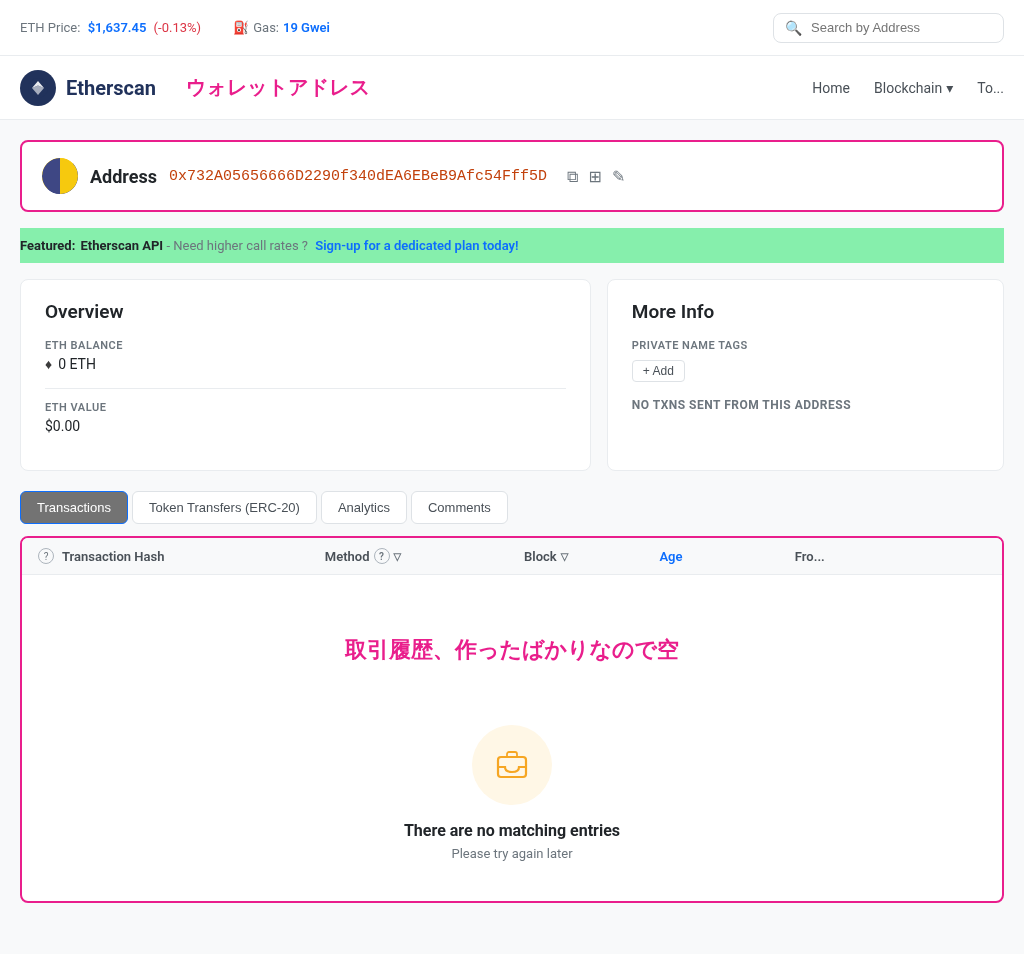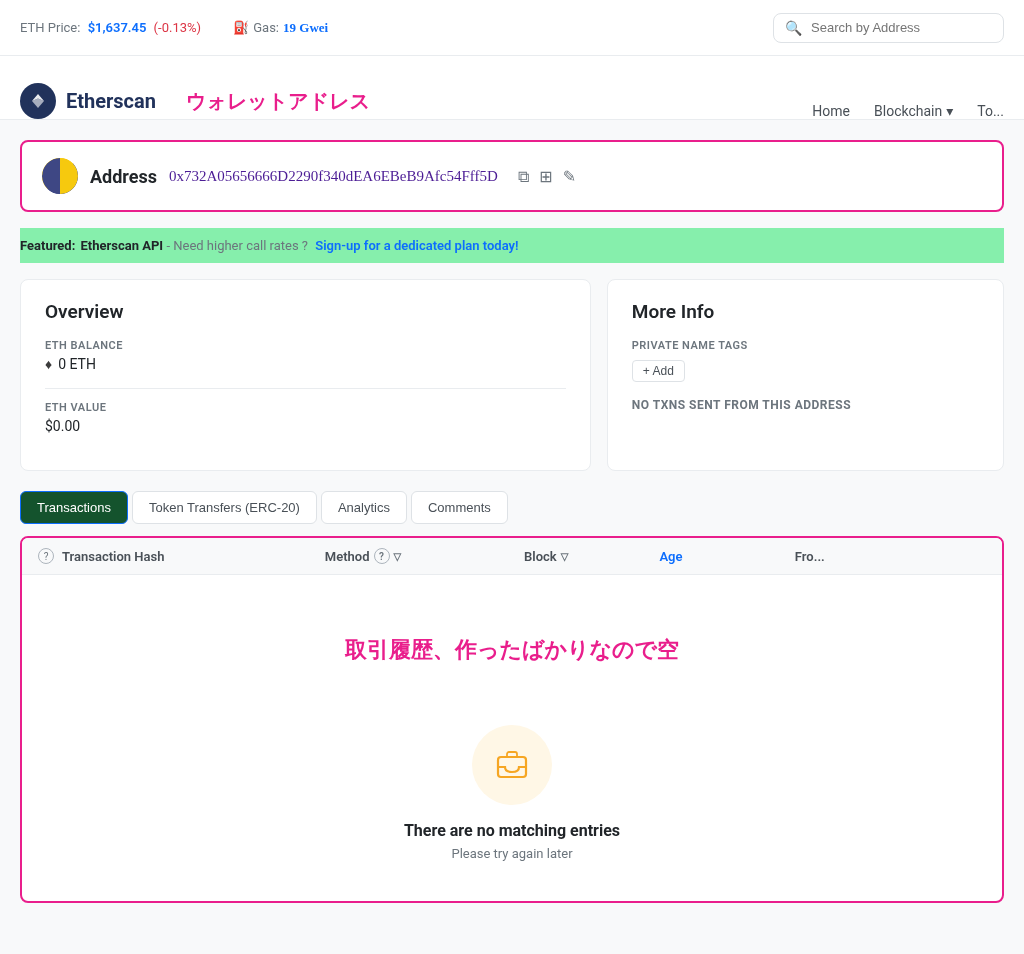--- a/index.html
+++ b/index.html
@@ -24,21 +24,21 @@
       display: flex;
       align-items: center;
       gap: 16px;
       font-size: 13px;
       color: #6c757d;
     }
     .top-bar-left .price-label { color: #6c757d; }
     .top-bar-left .price-value { color: #0d6efd; font-weight: 600; }
     .top-bar-left .price-change { color: #dc3545; }
     .top-bar-left .gas-icon { color: #6c757d; }
-    .top-bar-left .gas-value { color: #0d6efd; font-weight: 600; font-family: Liberation Serif, serif; }
+    .top-bar-left .gas-value { color: #0d6efd; font-weight: 600; }
     .search-box {
       display: flex;
       align-items: center;
       border: 1px solid #dee2e6;
       border-radius: 8px;
       padding: 6px 12px;
       background: #fff;
       gap: 8px;
       min-width: 220px;
     }
@@ -50,21 +50,21 @@
       background: transparent;
       width: 180px;
     }
 
     
     .nav-bar {
       background: #fff;
       border-bottom: 1px solid #e9ecef;
       padding: 0 20px;
       display: flex;
-      align-items: flex-end;
+      align-items: center;
       justify-content: space-between;
       height: 64px;
     }
     .logo-area {
       display: flex;
       align-items: center;
       gap: 10px;
     }
     .logo-icon {
       width: 36px;
@@ -139,22 +139,22 @@
       border-radius: 50%;
       background: conic-gradient(#f6c90e 0deg 180deg, #3e4784 180deg 360deg);
     }
     .address-title {
       font-size: 18px;
       font-weight: 700;
       color: #212529;
     }
     .address-hash {
       font-size: 15px;
-      color: #4c1d95;
-      font-family: Liberation Serif, serif;
+      color: #c2410c;
+      font-family: Liberation Mono, monospace;
     }
     .address-icons {
       display: flex;
       gap: 10px;
       margin-left: 8px;
       color: #6c757d;
     }
     .address-icons span {
       cursor: pointer;
       font-size: 16px;
@@ -259,21 +259,21 @@
       padding: 8px 16px;
       border-radius: 6px;
       border: 1px solid #dee2e6;
       background: #fff;
       font-size: 13px;
       cursor: pointer;
       color: #495057;
       font-weight: 500;
     }
     .tab-btn.active {
-      background: #14532d;
+      background: #737373;
       color: #fff;
       border-color: #0d6efd;
     }
 
     
     .tx-table-container {
       background: #fff;
       border: 2.5px solid #e91e8c;
       border-radius: 8px;
       overflow: hidden;

